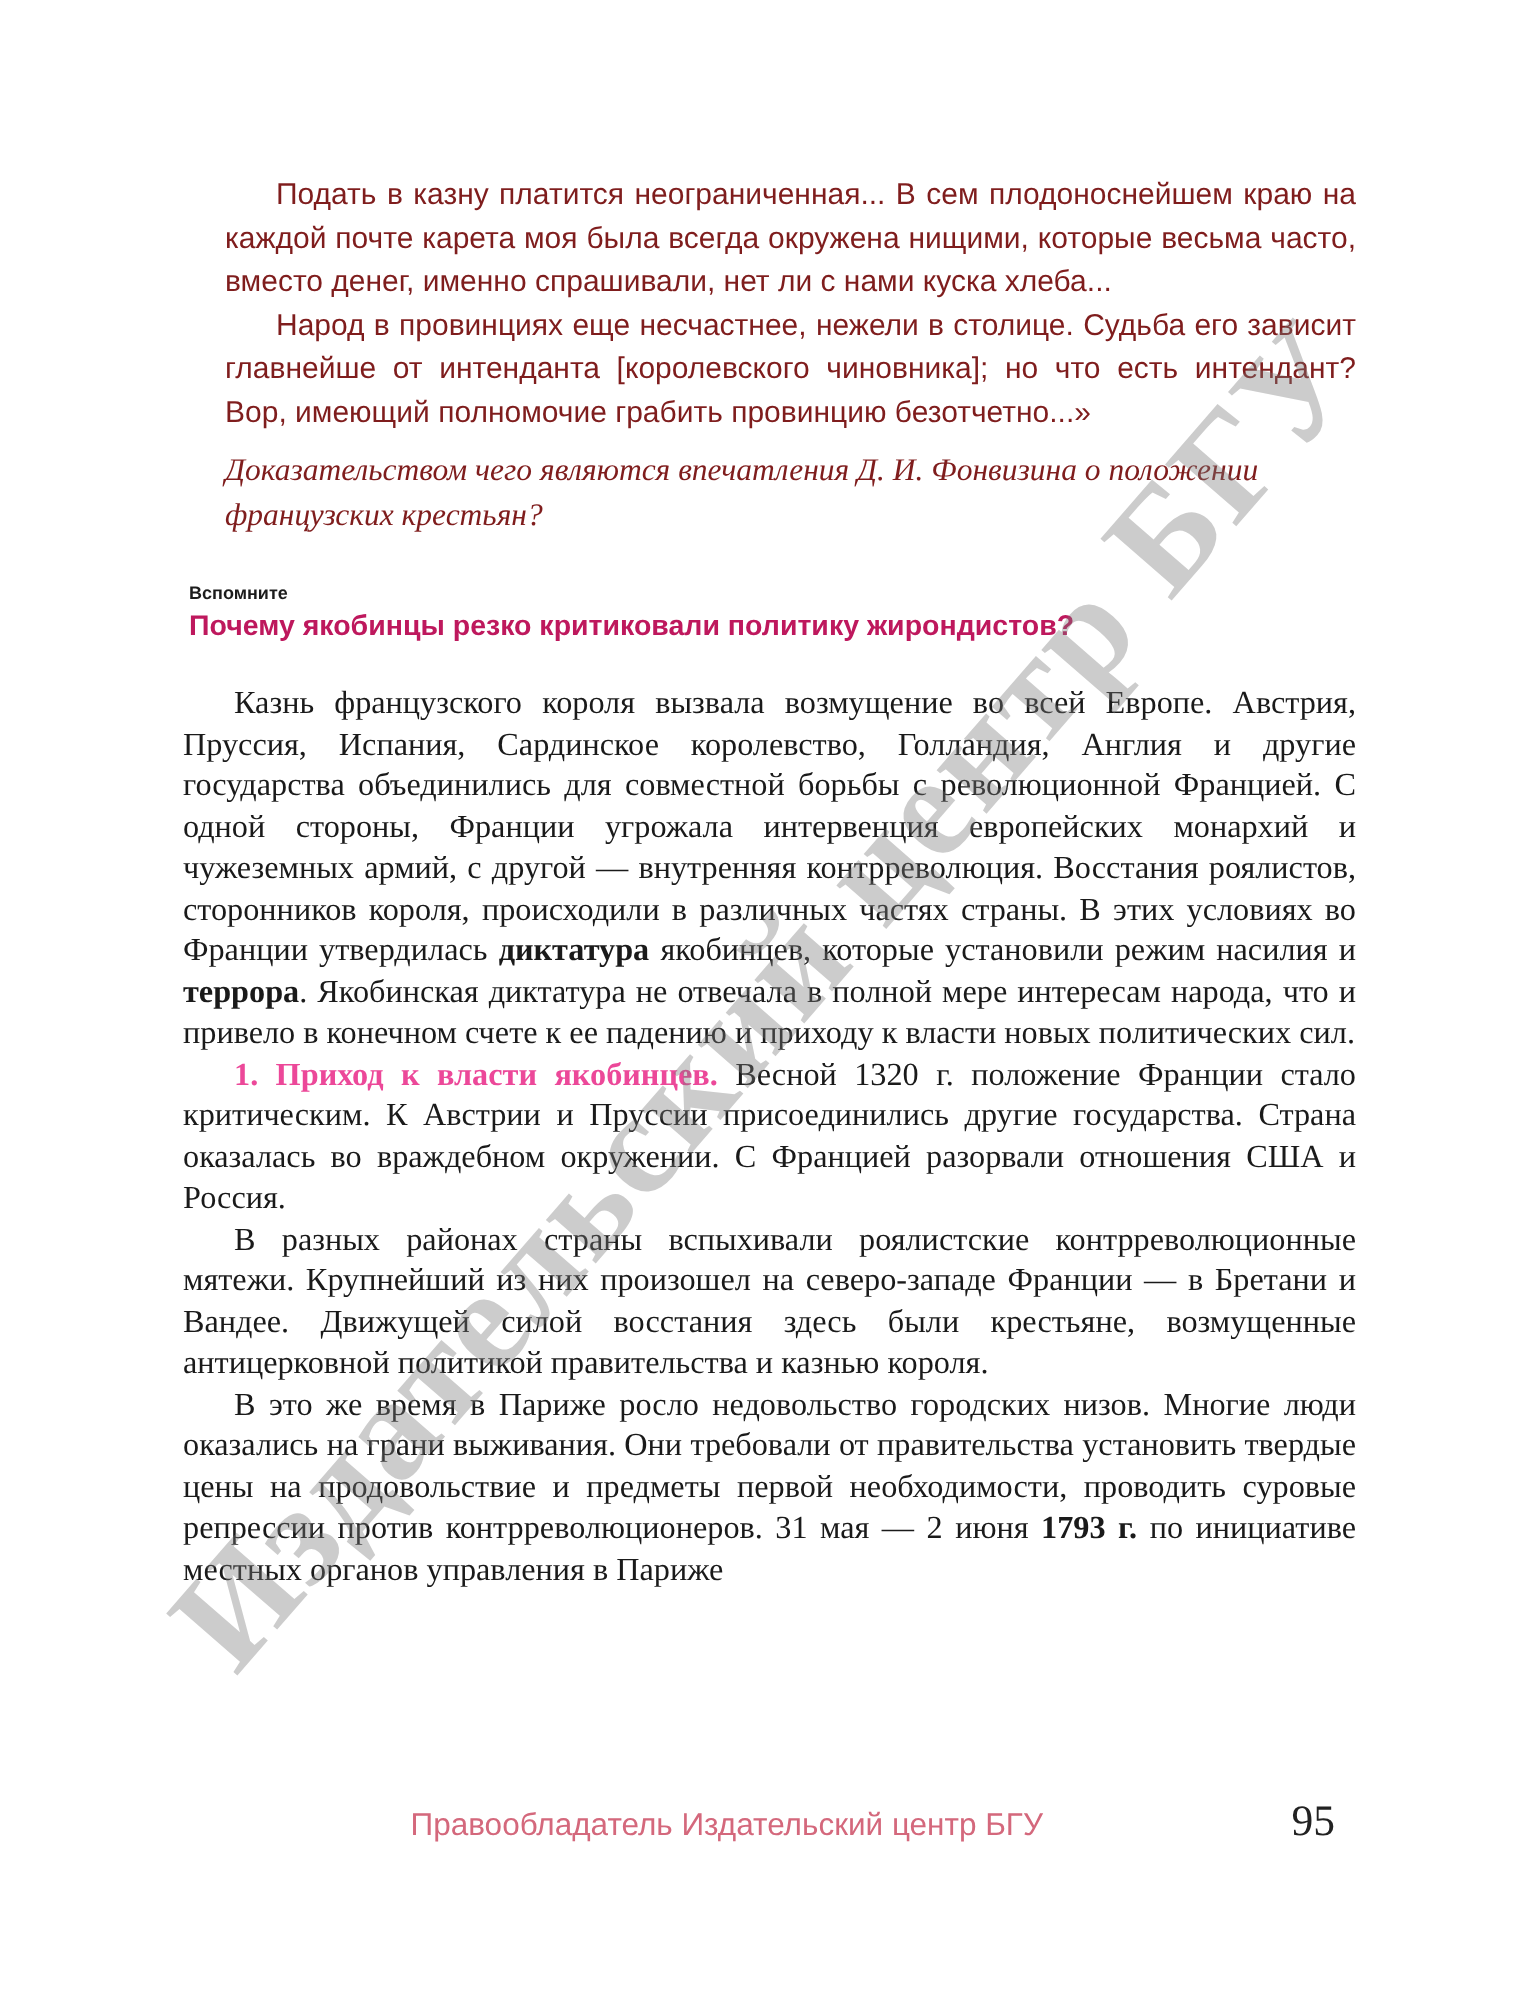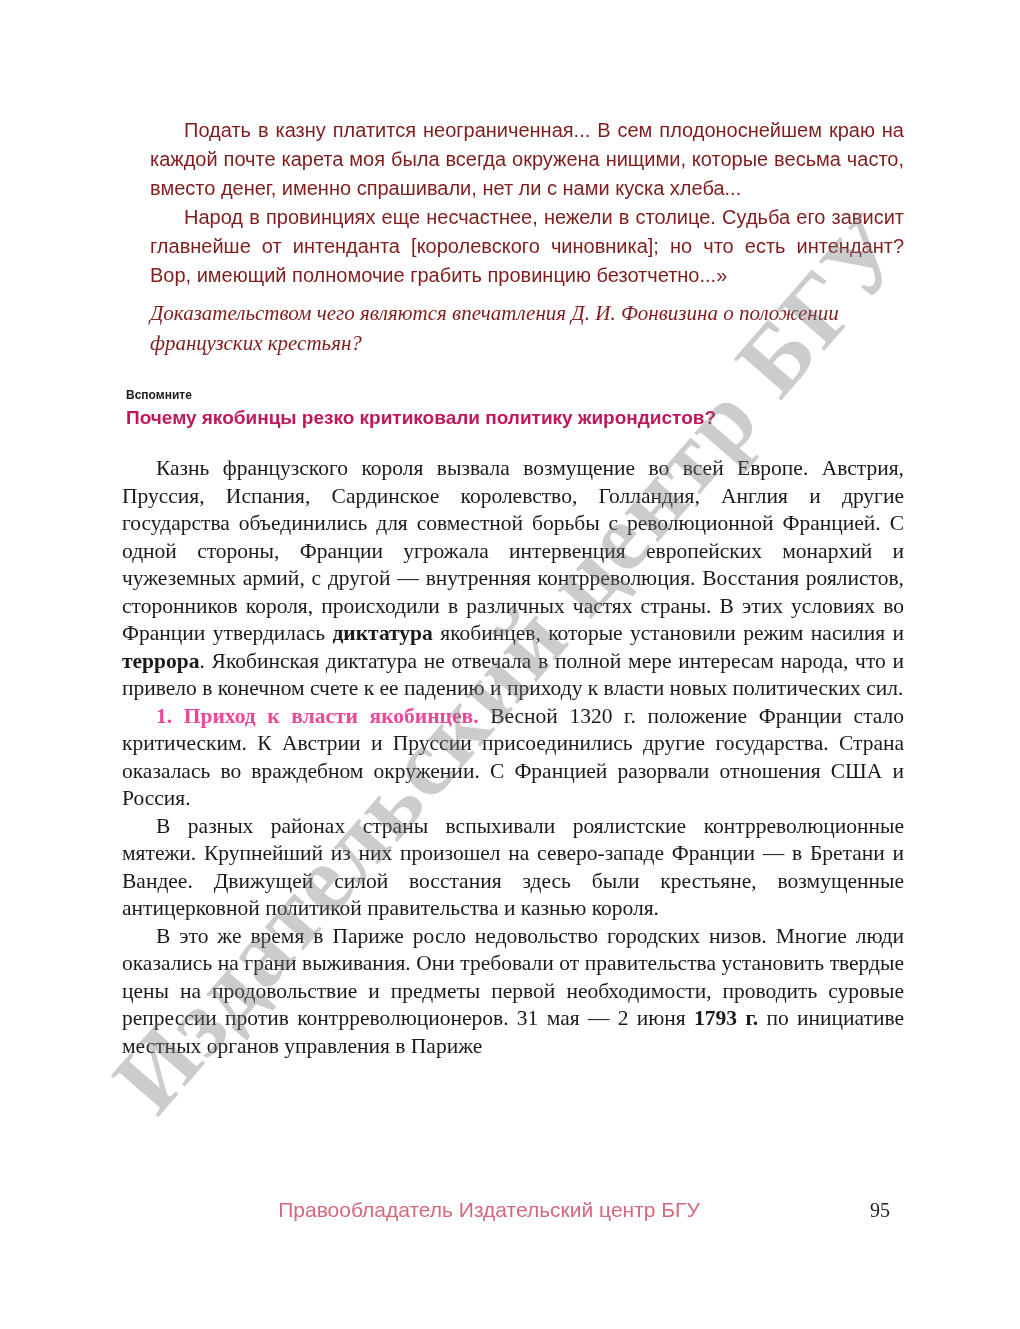--- a/index.html
+++ b/index.html
@@ -90,21 +90,21 @@
   }
   .copyright {
     flex: 1;
     text-align: center;
     font-family: "Liberation Sans", sans-serif;
     font-size: 21px;
     color: #d4687c;
   }
   .page-number {
     font-family: "Liberation Serif", serif;
-    font-size: 20px;
+    font-size: 29px;
     color: #222222;
   }
 </style>
 </head>
 <body>
 
 <div class="page">
 
   <div class="watermark">Издательский центр БГУ</div>
 

